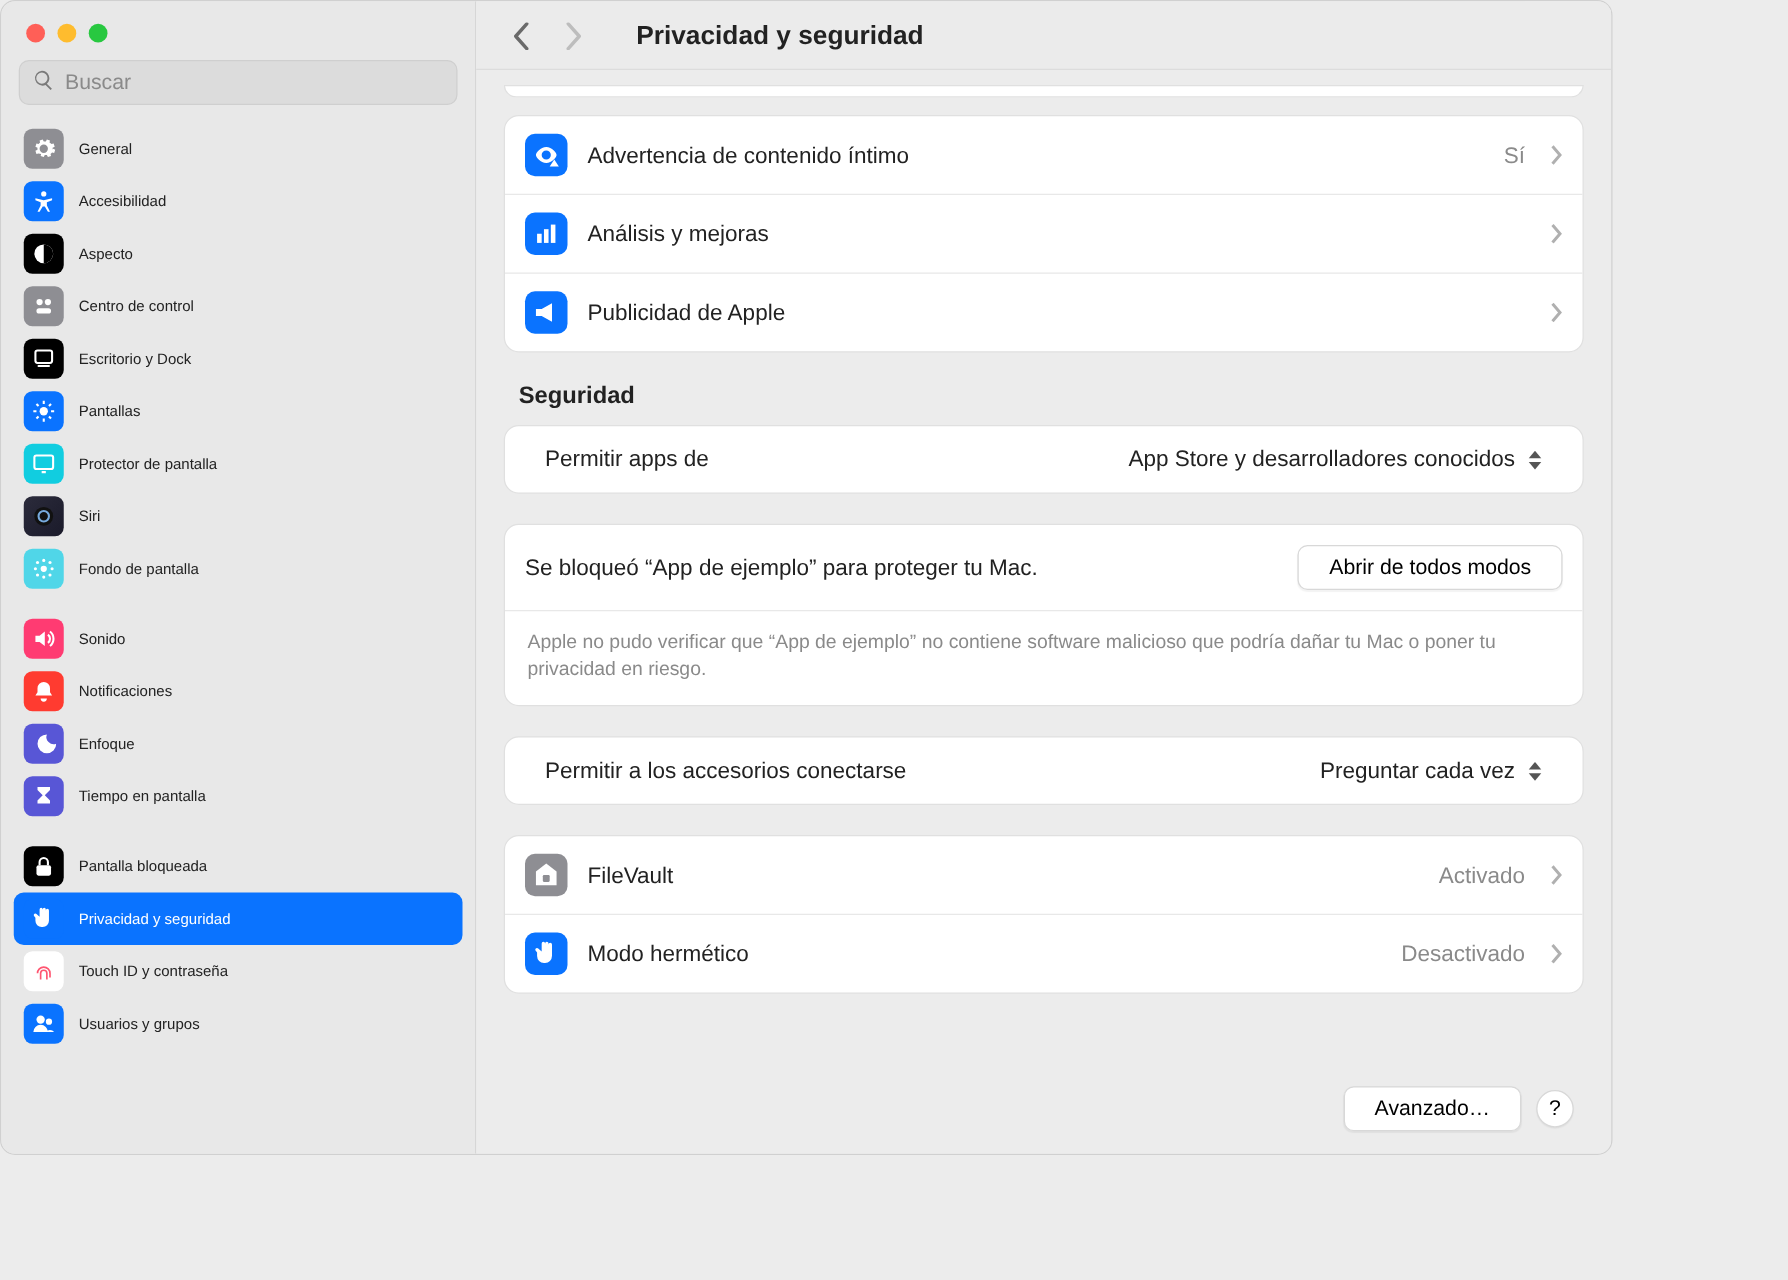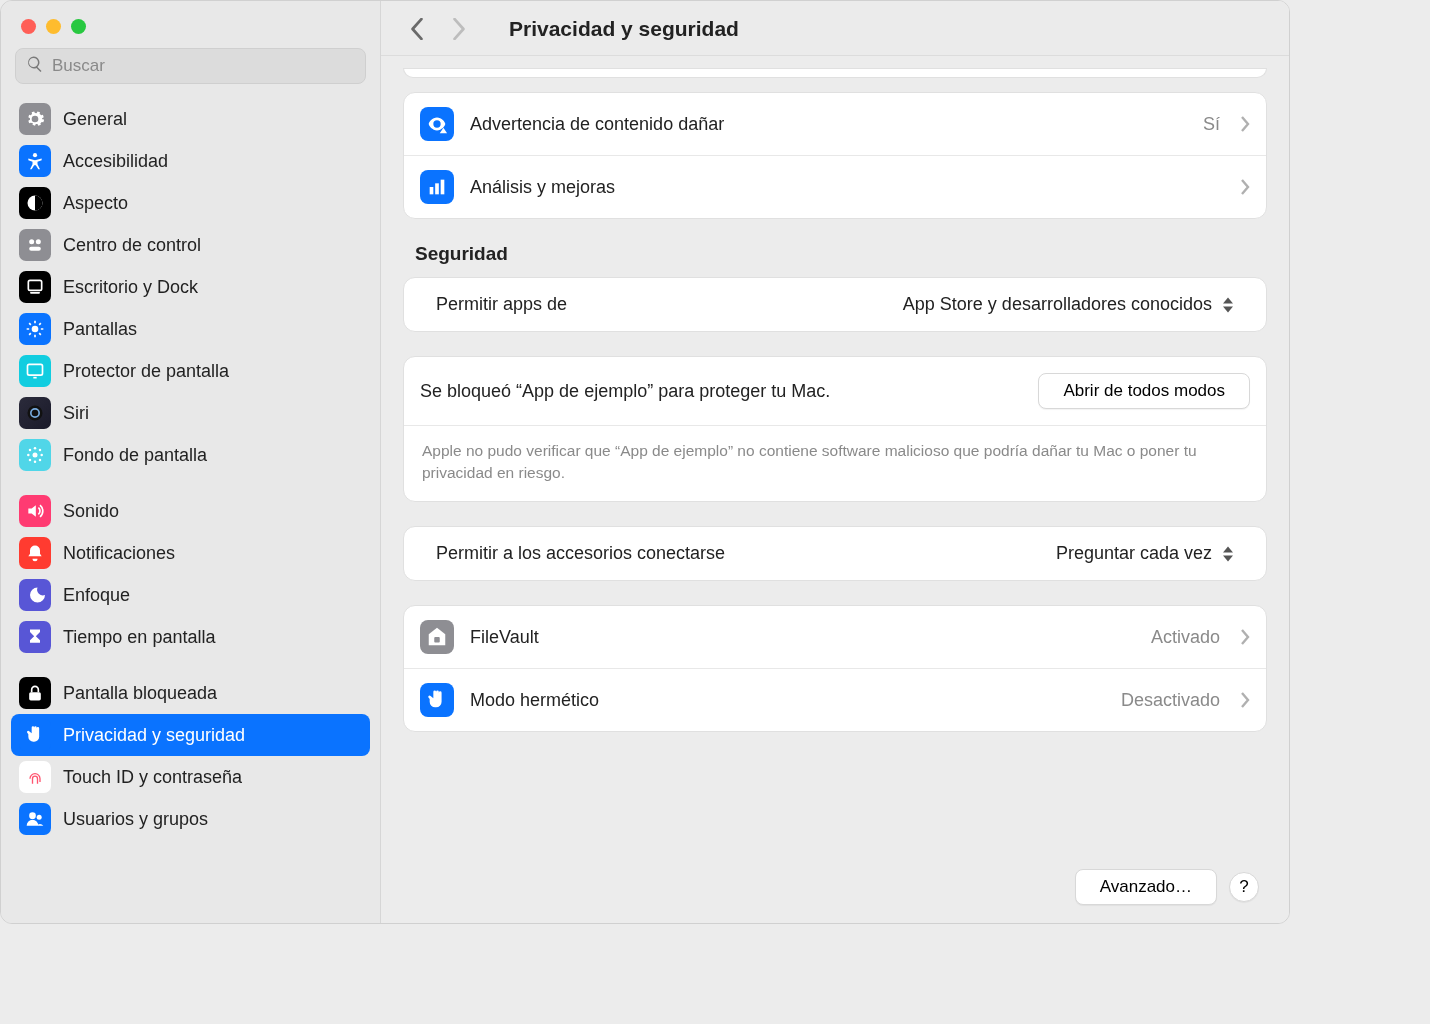--- a/index.html
+++ b/index.html
@@ -52,21 +52,21 @@
   }
   .side-item.selected { background: #0a73ff; }
   .side-item.selected .side-label { color: #fff; }
   .side-icon {
     width: 32px; height: 32px;
     border-radius: 7px;
     display: flex; align-items: center; justify-content: center;
     flex-shrink: 0;
   }
   .side-icon svg { width: 20px; height: 20px; }
-  .side-label { font-size: 18px; color: #222; }
+  .side-label { font-size: 12px; color: #222; }
   .side-gap { height: 14px; }
 
   .main {
     flex: 1;
     background: #ececec;
     display: flex;
     flex-direction: column;
   }
   .toolbar {
     display: flex; align-items: center;
@@ -385,35 +385,46 @@
       <div class="group peek"></div>
 
       <div class="group">
         <div class="row">
           <div class="row-icon" style="background:#0a73ff">
             <svg viewBox="0 0 24 24">
                 <path d="M12 5c5 0 9 5 9 7s-4 7-9 7-9-5-9-7 4-7 9-7zm0 3a4 4 0 100 8 4 4 0 000-8z"></path>
                 <path d="M19 16l4 6h-8z"></path>
               </svg>
           </div>
-          <div class="row-label">Advertencia de contenido dañar</div>
+          <div class="row-label">Advertencia de contenido íntimo</div>
           <div class="row-value">Sí</div>
           <svg class="chev" viewBox="0 0 10 16">
               <path d="M2 1l6 7-6 7"></path>
             </svg>
         </div>
         <div class="row">
           <div class="row-icon" style="background:#0a73ff">
             <svg viewBox="0 0 24 24">
                 <rect x="4" y="12" width="4" height="8"></rect>
                 <rect x="10" y="8" width="4" height="12"></rect>
                 <rect x="16" y="4" width="4" height="16"></rect>
               </svg>
           </div>
           <div class="row-label">Análisis y mejoras</div>
+          <svg class="chev" viewBox="0 0 10 16">
+              <path d="M2 1l6 7-6 7"></path>
+            </svg>
+        </div>
+        <div class="row">
+          <div class="row-icon" style="background:#0a73ff">
+            <svg viewBox="0 0 24 24">
+                <path d="M3 9h5l9-5v16l-9-5H3z"></path>
+              </svg>
+          </div>
+          <div class="row-label">Publicidad de Apple</div>
           <svg class="chev" viewBox="0 0 10 16">
               <path d="M2 1l6 7-6 7"></path>
             </svg>
         </div>
       </div>
 
       <div class="section-header">Seguridad</div>
 
       <div class="group">
         <div class="setting-row">

